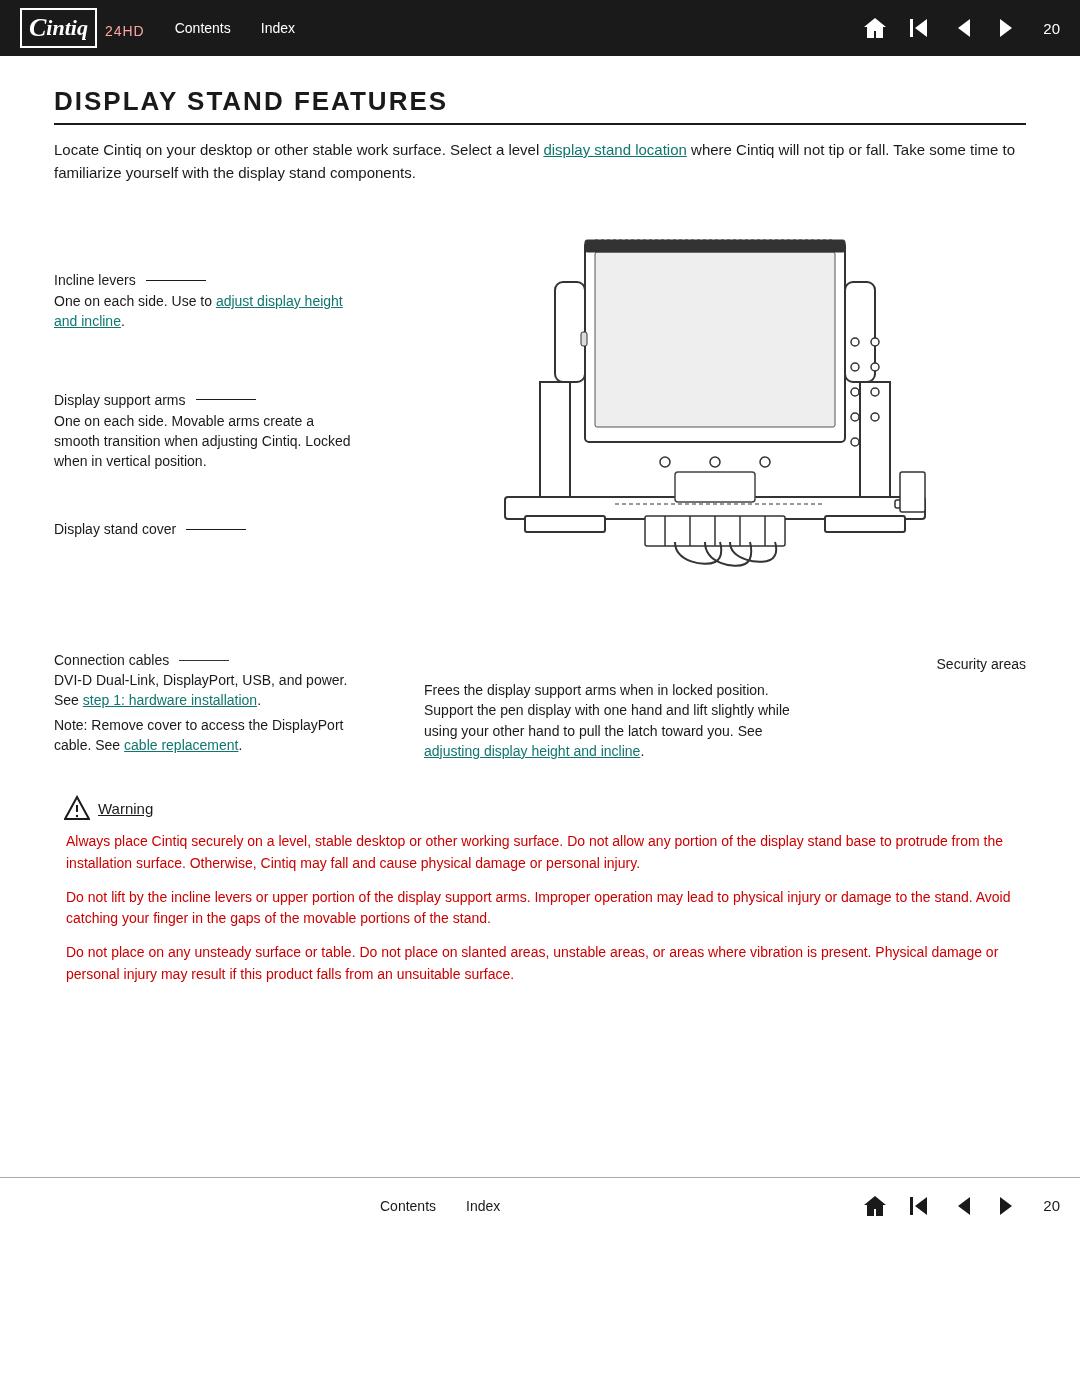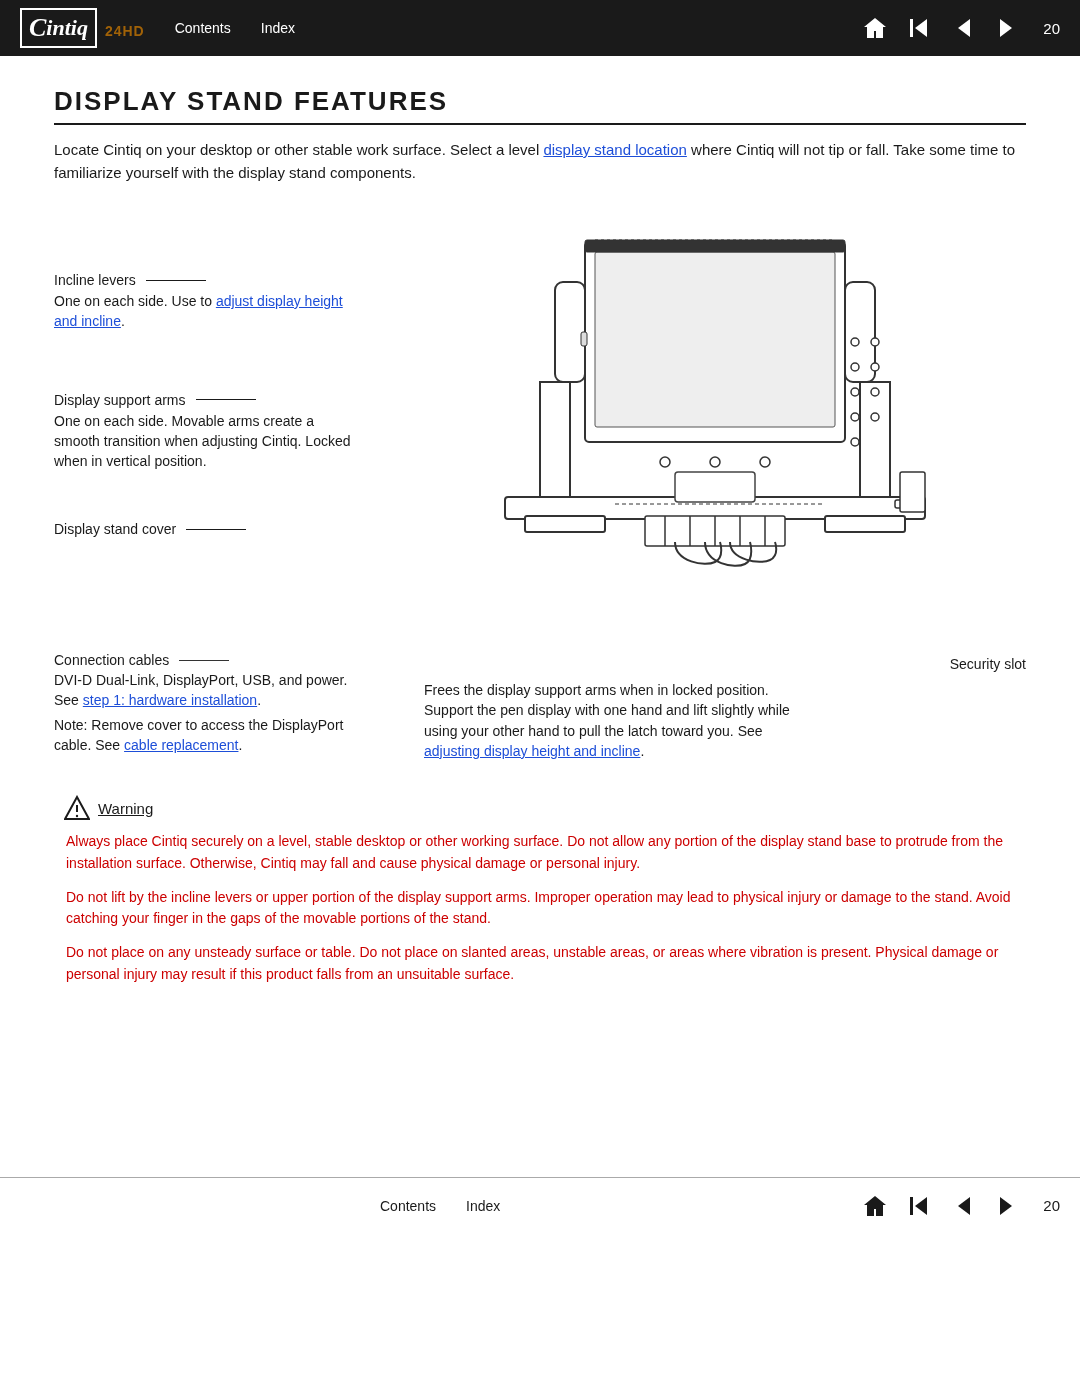--- a/index.html
+++ b/index.html
@@ -21,23 +21,23 @@
       align-items: center;
       padding: 0 20px;
       position: relative;
     }
     .header-logo {
       display: flex;
       align-items: baseline;
       gap: 2px;
     }
     .logo-model {
-      color: #a16207;
-      font-size: 14px;
-      font-weight: bold;
+      color: #fca5a5;
+      font-size: 14px;
+      font-weight: normal;
       margin-left: 2px;
       letter-spacing: 1px;
     }
     .header-nav {
       display: flex;
       align-items: center;
       gap: 30px;
       margin-left: 30px;
     }
     .header-nav a {
@@ -83,21 +83,21 @@
       margin-bottom: 14px;
     }
 
     
     .intro-text {
       font-size: 15px;
       line-height: 1.5;
       margin-bottom: 18px;
     }
     a.link {
-      color: #1d4ed8;
+      color: #0f766e;
       text-decoration: underline;
     }
 
     
     .diagram-section {
       display: flex;
       gap: 0;
       position: relative;
       margin-bottom: 20px;
     }
@@ -380,21 +380,21 @@
           </div>
           <div style="margin-top:4px;">
             <span>Note:  Remove cover to access the DisplayPort cable.  See </span><a href="#" class="link">cable replacement</a><span>.</span>
           </div>
         </div>
       </div>
     </div>
 
     <div class="bottom-right">
       <div style="display:flex; justify-content:flex-end; margin-bottom: 8px;">
-        <span class="security-slot-label">Security slot</span>
+        <span class="security-slot-label">Security areas</span>
       </div>
       <div class="bottom-label-block">
         <div class="bottom-label-desc" style="max-width:380px; margin-top:4px;">
           <span>Frees the display support arms when in locked position.  Support the pen display with one hand and lift slightly while using your other hand to pull the latch toward you.  See </span><a href="#" class="link">adjusting display height and incline</a><span>.</span>
         </div>
       </div>
     </div>
   </div>
 
   <div class="warning-section">

